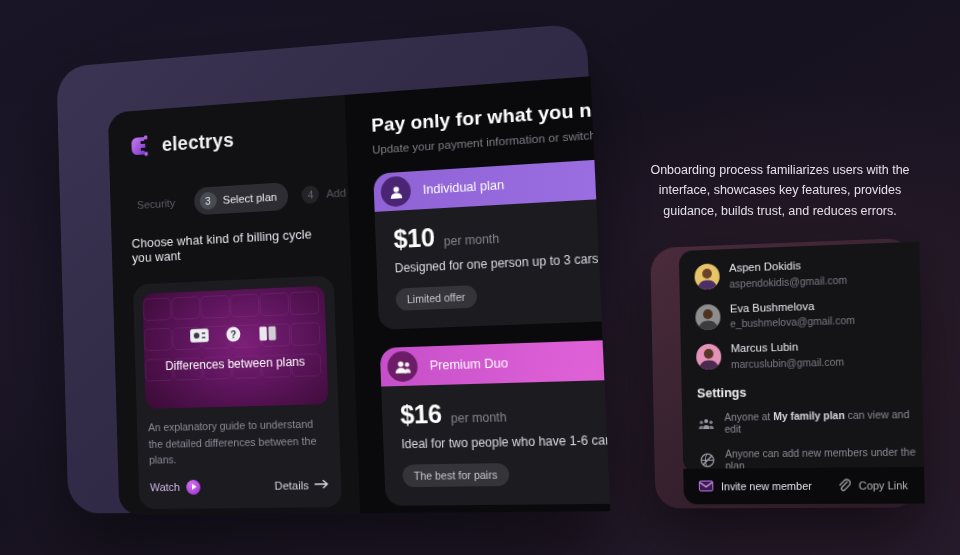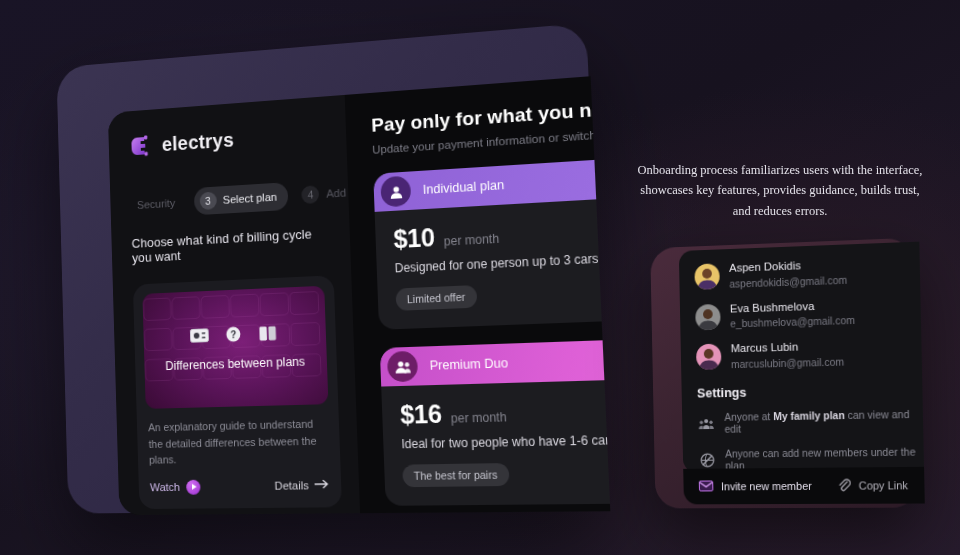--- a/index.html
+++ b/index.html
@@ -206,21 +206,20 @@
 
   
   #caption {
     position: absolute;
     left: 630px; top: 160px;
     width: 300px;
     text-align: center;
     color: #e4e2ea;
     font-size: 12.5px;
     line-height: 1.62;
-    font-family: Liberation Serif, serif;
   }
 </style>
 </head>
 <body>
 
 <div id="stage">
 
   <div id="left-mock">
     <div class="frame-outer"></div>
     <div class="frame-inner">

